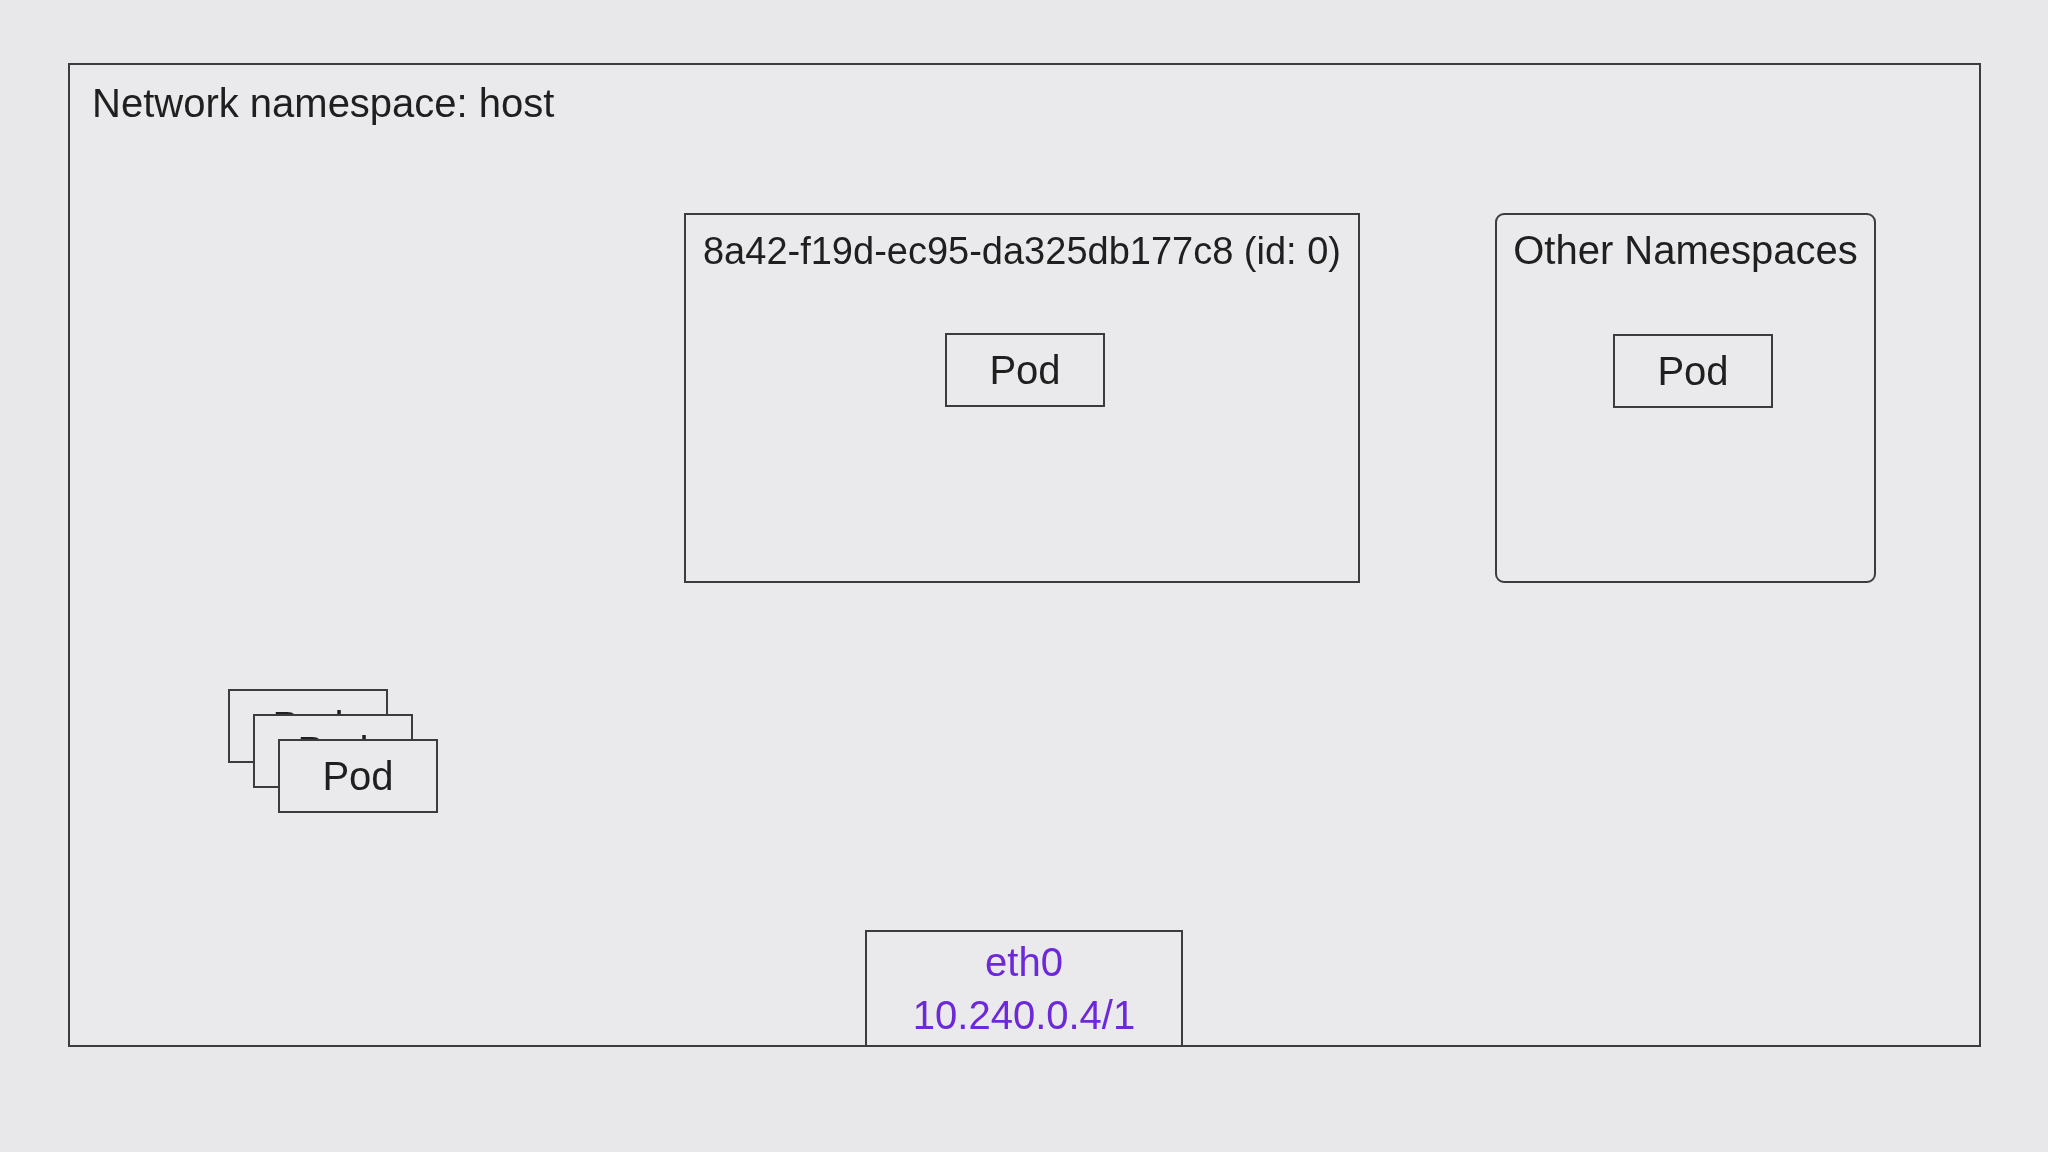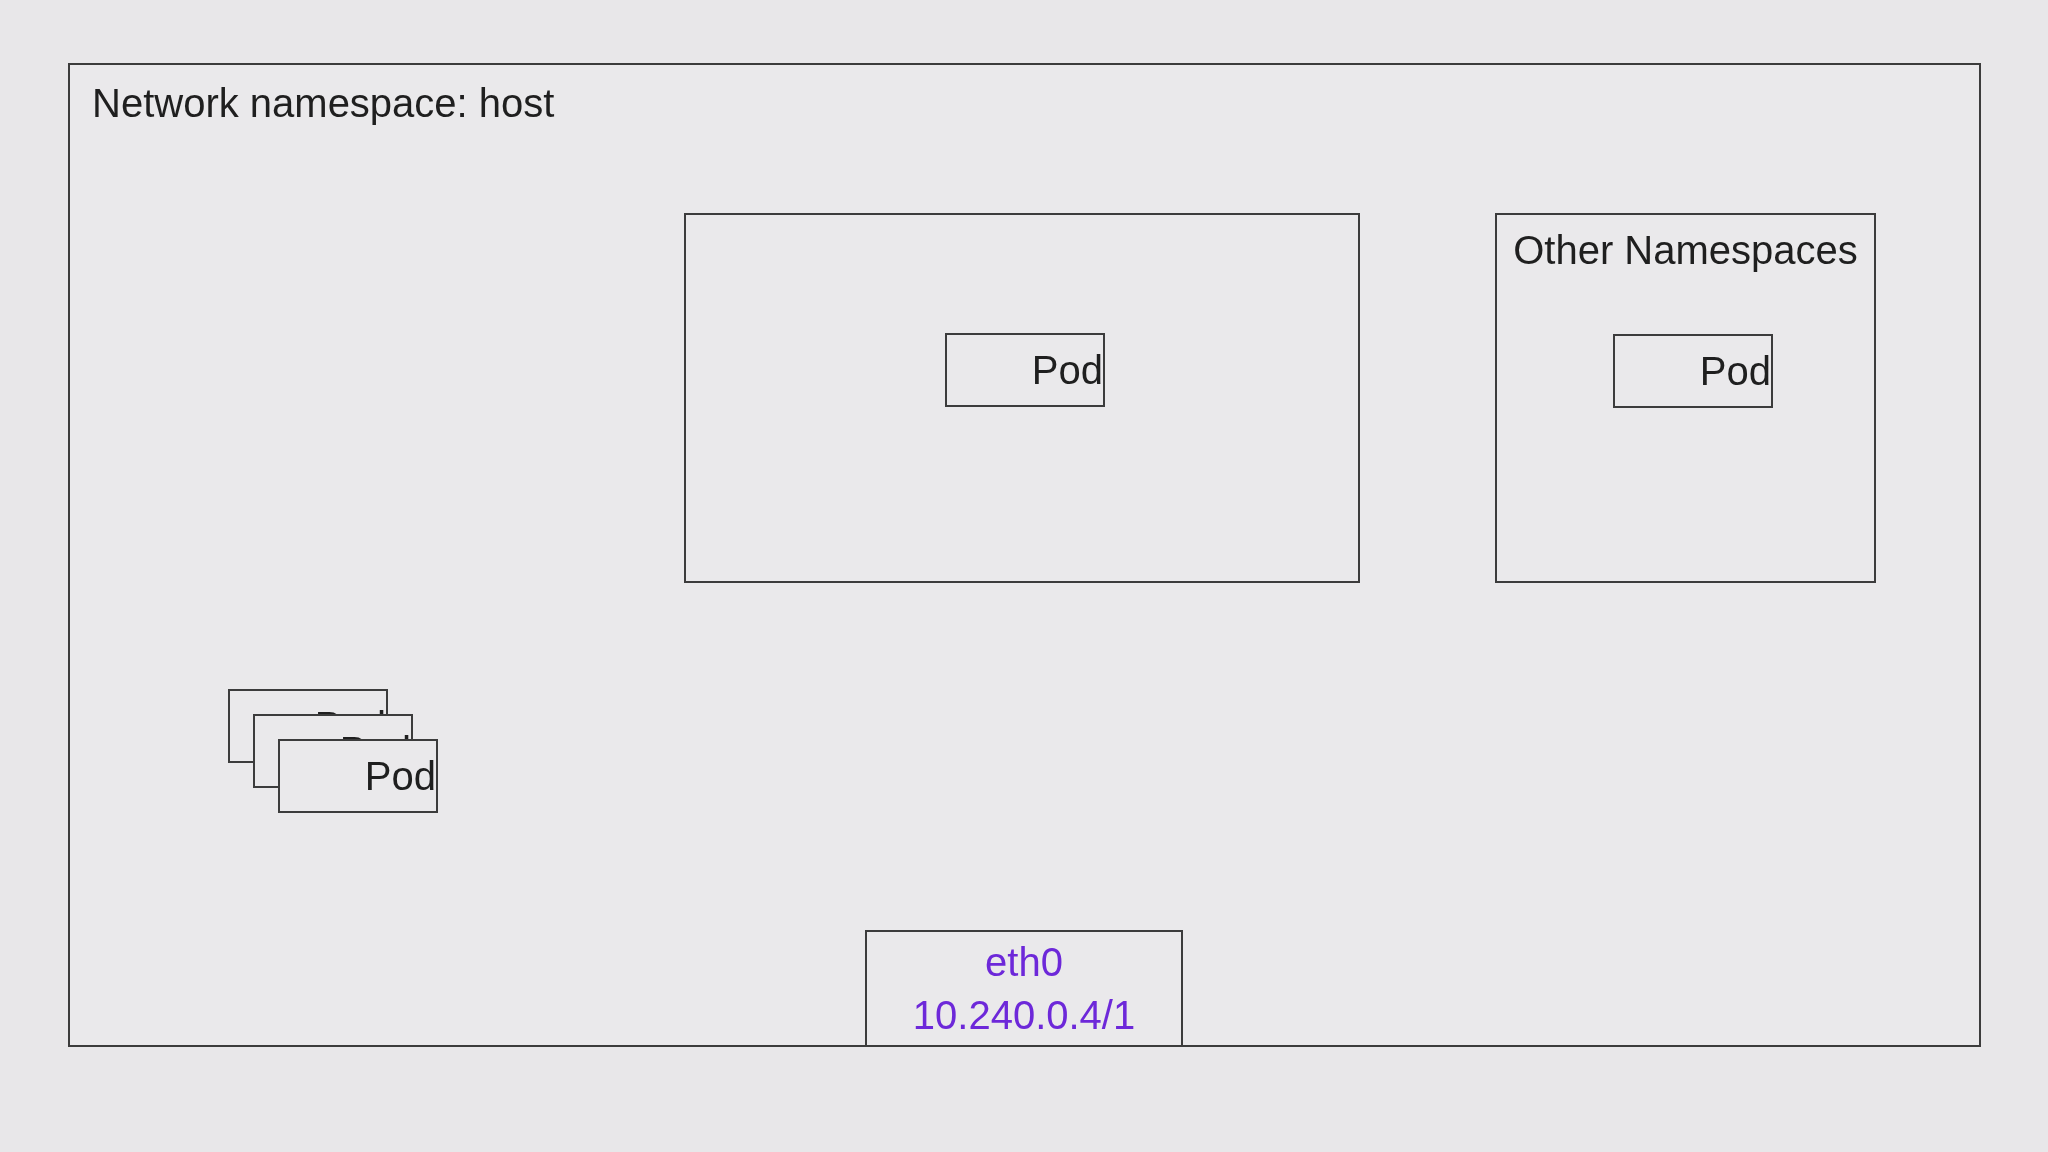--- a/index.html
+++ b/index.html
@@ -51,35 +51,36 @@
     font-size: 38px;
     line-height: 1.24;
   }
   .cni-title div { white-space: nowrap; }
   
   .other-box {
     left: 1495px;
     top: 213px;
     width: 381px;
     height: 370px;
+    border-radius: 9px;
   }
   .other-title {
     padding-top: 13px;
     width: 100%;
     text-align: center;
     font-size: 40px;
     white-space: nowrap;
   }
   
   .pod {
     width: 160px;
     height: 74px;
     display: flex;
     align-items: center;
-    justify-content: flex-end;
+    justify-content: center;
     font-size: 40px;
   }
   .cni-pod   { left: 945px;  top: 333px; }
   .other-pod { left: 1613px; top: 334px; }
   .stack-pod-back   { left: 228px; top: 689px; }
   .stack-pod-middle { left: 253px; top: 714px; }
   .stack-pod-front  { left: 278px; top: 739px; }
   
   .eth0-box {
     left: 865px;
@@ -102,20 +103,21 @@
 <div class="canvas">
 
   <div class="box host-box">
 
     <div class="host-title">Network namespace: host</div>
 
   </div>
 
   <div class="box cni-box">
     <div class="cni-title">
+      <div>8a42-f19d-ec95-da325db177c8 (id: 0)</div>
     </div>
   </div>
 
   <div class="box pod cni-pod">
     <span>Pod</span>
   </div>
 
   <div class="box other-box">
     <div class="other-title">Other Namespaces</div>
   </div>

